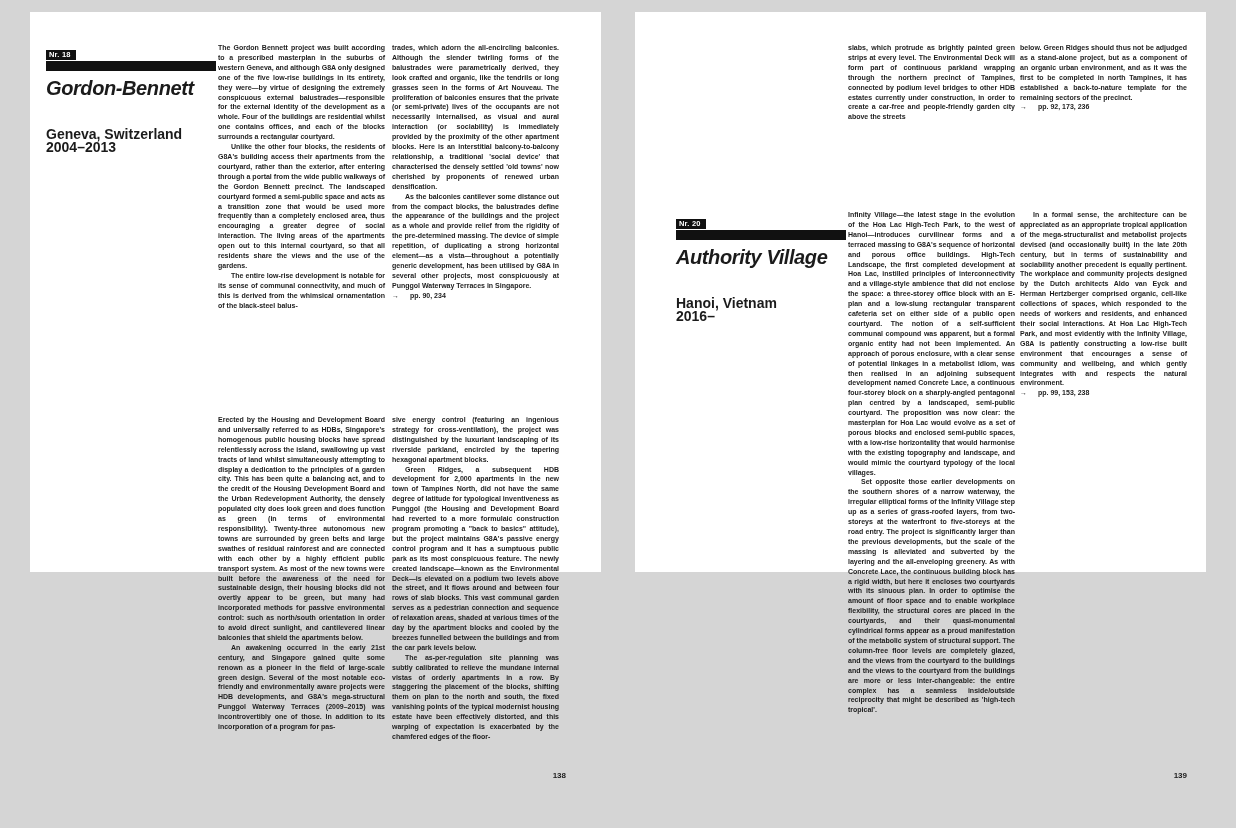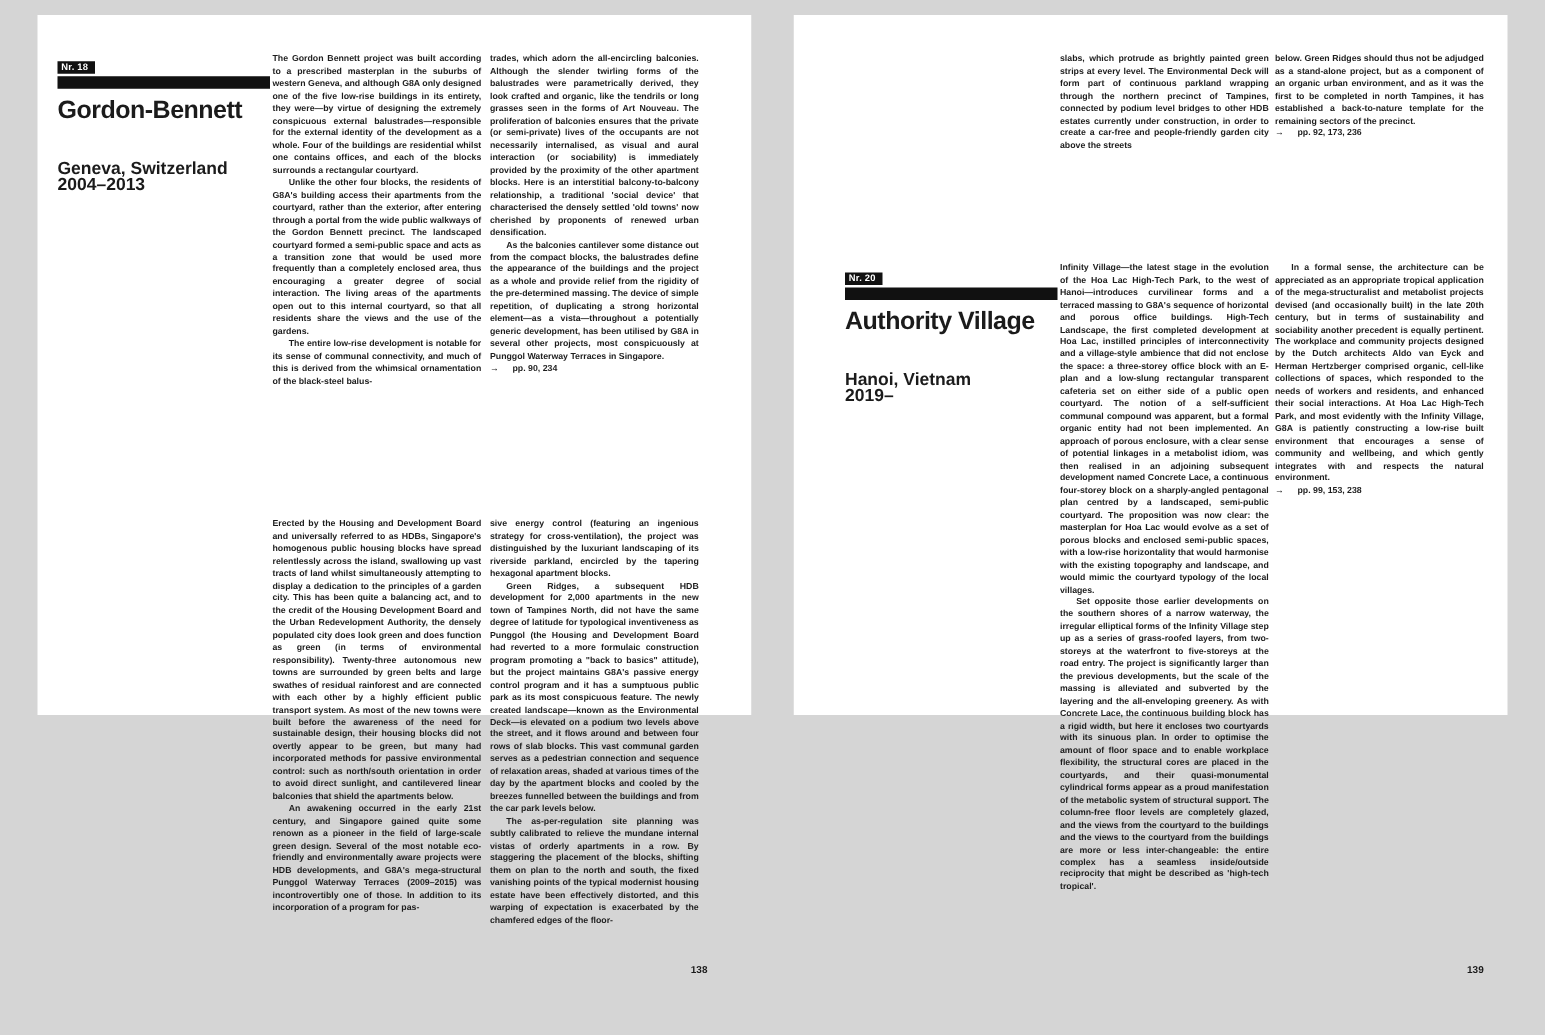--- a/index.html
+++ b/index.html
@@ -18,21 +18,21 @@
   
   .hdr{position:absolute;width:170px;}
   .nr-tab{
     display:inline-block;background:#111;color:#fff;
     font-size:7.5px;font-weight:bold;line-height:8px;
     padding:1px 5px 1px 3px;letter-spacing:.2px;
   }
   .hdr-bar{background:#111;height:10px;width:170px;}
   .entry-title{
     font-size:20px;font-weight:bold;letter-spacing:-0.4px;
-    margin:6px 0 0 0;line-height:22px;white-space:nowrap;
+    margin:6px 0 0 0;line-height:22px;white-space:nowrap;font-style:italic;
   }
   .loc-block{margin-top:29px;font-size:14px;font-weight:bold;line-height:12.5px;}
 
   
   .col{
     position:absolute;width:167px;
     font-size:7px;line-height:9.9px;font-weight:bold;
     text-align:justify;color:#1d1d1d;
     hyphens:auto;-webkit-hyphens:auto;
   }
@@ -97,21 +97,21 @@
     <p>below. Green Ridges should thus not be adjudged as a stand-alone project, but as a component of an organic urban environment, and as it was the first to be completed in north Tampines, it has established a back-to-nature template for the remaining sectors of the precinct.</p>
     <p class="ref"><span class="arrow">→</span><span>pp. 92, 173, 236</span></p>
   </div>
 
   <div class="hdr" style="left:41px;top:200px;">
     <span class="nr-tab">Nr. 20</span>
     <div class="hdr-bar"></div>
     <div class="entry-title">Authority Village</div>
     <div class="loc-block">
       <div>Hanoi, Vietnam</div>
-      <div>2019–</div>
+      <div>2016–</div>
     </div>
   </div>
 
   <div class="col" style="left:213px;top:198px;">
     <p>Infinity Village—the latest stage in the evolution of the Hoa Lac High-Tech Park, to the west of Hanoi—introduces curvilinear forms and a terraced massing to G8A's sequence of horizontal and porous office buildings. High-Tech Landscape, the first completed development at Hoa Lac, instilled principles of interconnectivity and a village-style ambience that did not enclose the space: a three-storey office block with an E-plan and a low-slung rectangular transparent cafeteria set on either side of a public open courtyard. The notion of a self-sufficient communal compound was apparent, but a formal organic entity had not been implemented. An approach of porous enclosure, with a clear sense of potential linkages in a metabolist idiom, was then realised in an adjoining subsequent development named Concrete Lace, a continuous four-storey block on a sharply-angled pentagonal plan centred by a landscaped, semi-public courtyard. The proposition was now clear: the masterplan for Hoa Lac would evolve as a set of porous blocks and enclosed semi-public spaces, with a low-rise horizontality that would harmonise with the existing topography and landscape, and would mimic the courtyard typology of the local villages.</p>
     <p class="indent">Set opposite those earlier developments on the southern shores of a narrow waterway, the irregular elliptical forms of the Infinity Village step up as a series of grass-roofed layers, from two-storeys at the waterfront to five-storeys at the road entry. The project is significantly larger than the previous developments, but the scale of the massing is alleviated and subverted by the layering and the all-enveloping greenery. As with Concrete Lace, the continuous building block has a rigid width, but here it encloses two courtyards with its sinuous plan. In order to optimise the amount of floor space and to enable workplace flexibility, the structural cores are placed in the courtyards, and their quasi-monumental cylindrical forms appear as a proud manifestation of the metabolic system of structural support. The column-free floor levels are completely glazed, and the views from the courtyard to the buildings and the views to the courtyard from the buildings are more or less inter-changeable: the entire complex has a seamless inside/outside reciprocity that might be described as 'high-tech tropical'.</p>
   </div>
   <div class="col" style="left:385px;top:198px;">
     <p class="indent">In a formal sense, the architecture can be appreciated as an appropriate tropical application of the mega-structuralist and metabolist projects devised (and occasionally built) in the late 20th century, but in terms of sustainability and sociability another precedent is equally pertinent. The workplace and community projects designed by the Dutch architects Aldo van Eyck and Herman Hertzberger comprised organic, cell-like collections of spaces, which responded to the needs of workers and residents, and enhanced their social interactions. At Hoa Lac High-Tech Park, and most evidently with the Infinity Village, G8A is patiently constructing a low-rise built environment that encourages a sense of community and wellbeing, and which gently integrates with and respects the natural environment.</p>
     <p class="ref"><span class="arrow">→</span><span>pp. 99, 153, 238</span></p>

